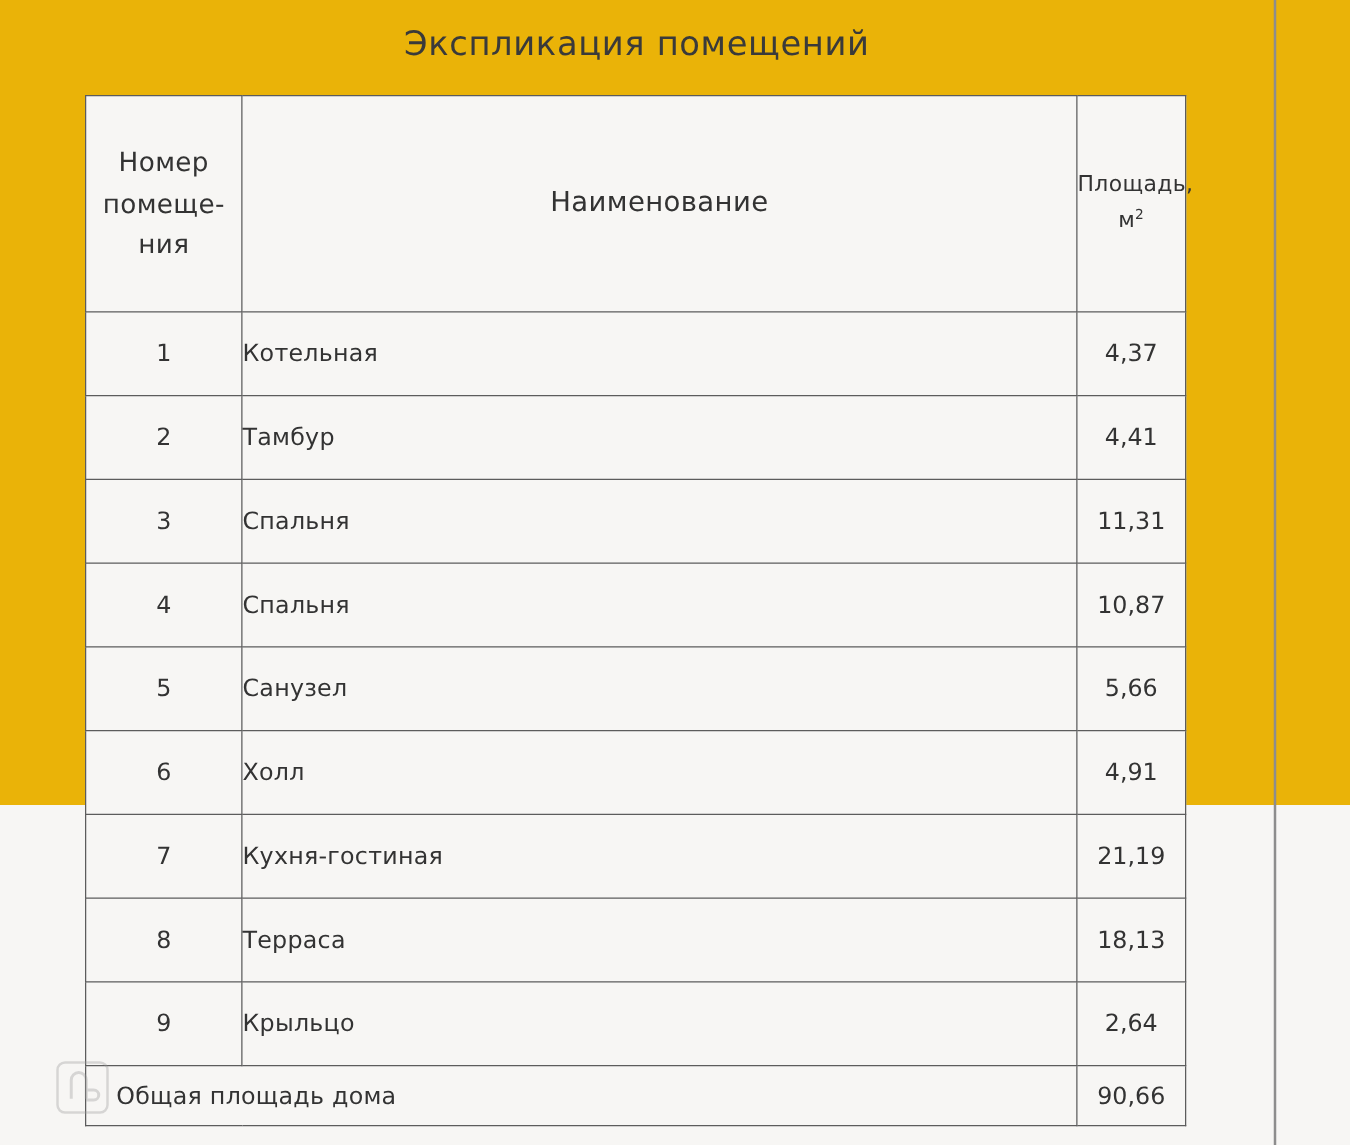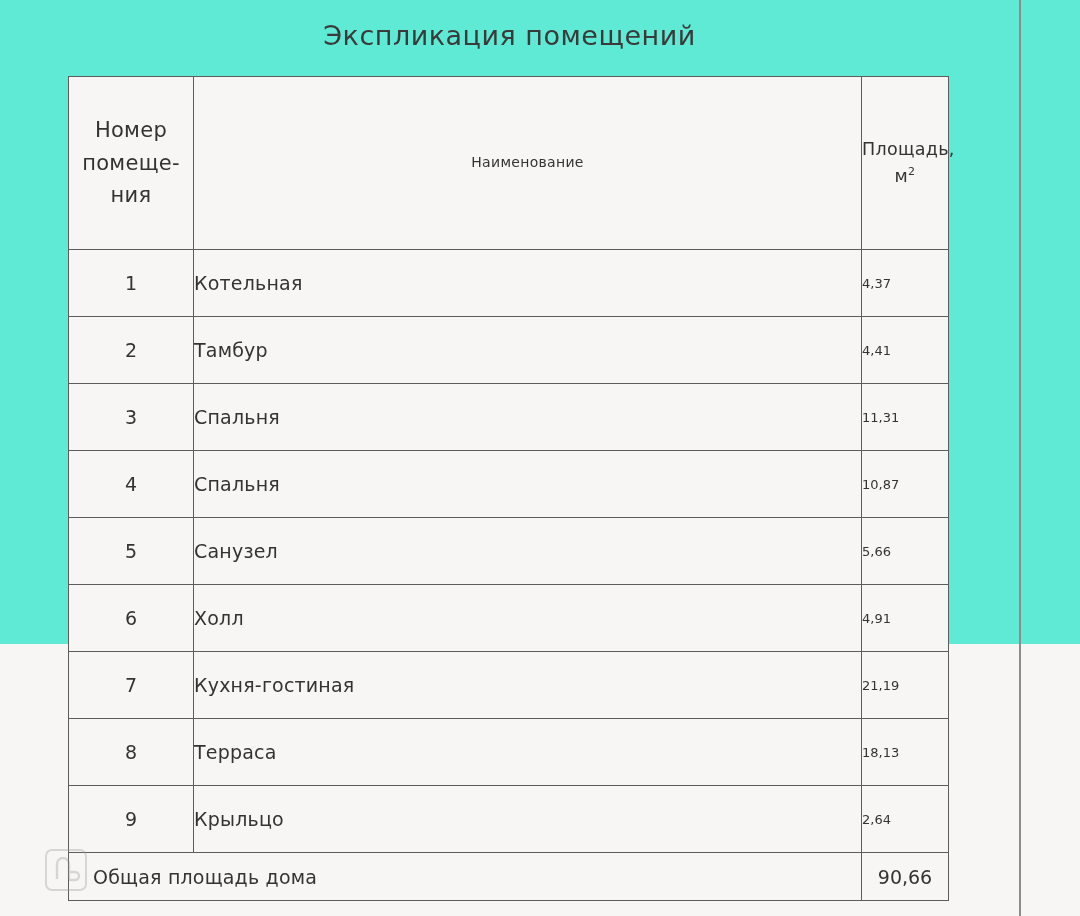--- a/index.html
+++ b/index.html
@@ -15,21 +15,21 @@
     position: relative;
     overflow: hidden;
   }
 
   .page {
     position: absolute;
     left: 0;
     top: 0;
     width: 1080px;
     height: 644px;
-    background: #5eead4;
+    background: #eab308;
   }
 
   
   .sheet-edge {
     position: absolute;
     left: 1019px;
     top: 0;
     width: 2px;
     height: 916px;
     background: #8d8d8d;
@@ -78,21 +78,21 @@
     height: 172px;
     text-align: center;
     vertical-align: middle;
     font-size: 21px;
     line-height: 1.55;
     letter-spacing: 0.3px;
   }
   .hdr-num {
     padding: 0 18px;
   }
-  .hdr-name { font-size: 14px; }
+  .hdr-name { font-size: 22px; }
   .hdr-area { font-size: 17.5px; }
   .hdr-area sup {
     font-size: 11px;
     vertical-align: super;
   }
 
   
   tbody tr { height: 67px; }
   td.cell-num {
     text-align: center;
@@ -101,22 +101,23 @@
   }
   td.cell-name {
     text-align: left;
     vertical-align: middle;
     font-size: 19px;
     padding-left: 12px;
     letter-spacing: 0.2px;
     margin-left: 16px;
   }
   td.cell-area {
-    vertical-align: middle;
-    font-size: 13px;
+    text-align: center;
+    vertical-align: middle;
+    font-size: 19px;
   }
 
   
   tr.total-row { height: 48px; }
   tr.total-row td.total-label {
     text-align: left;
     vertical-align: middle;
     font-size: 19px;
     padding-left: 24px;
     letter-spacing: 0.2px;

